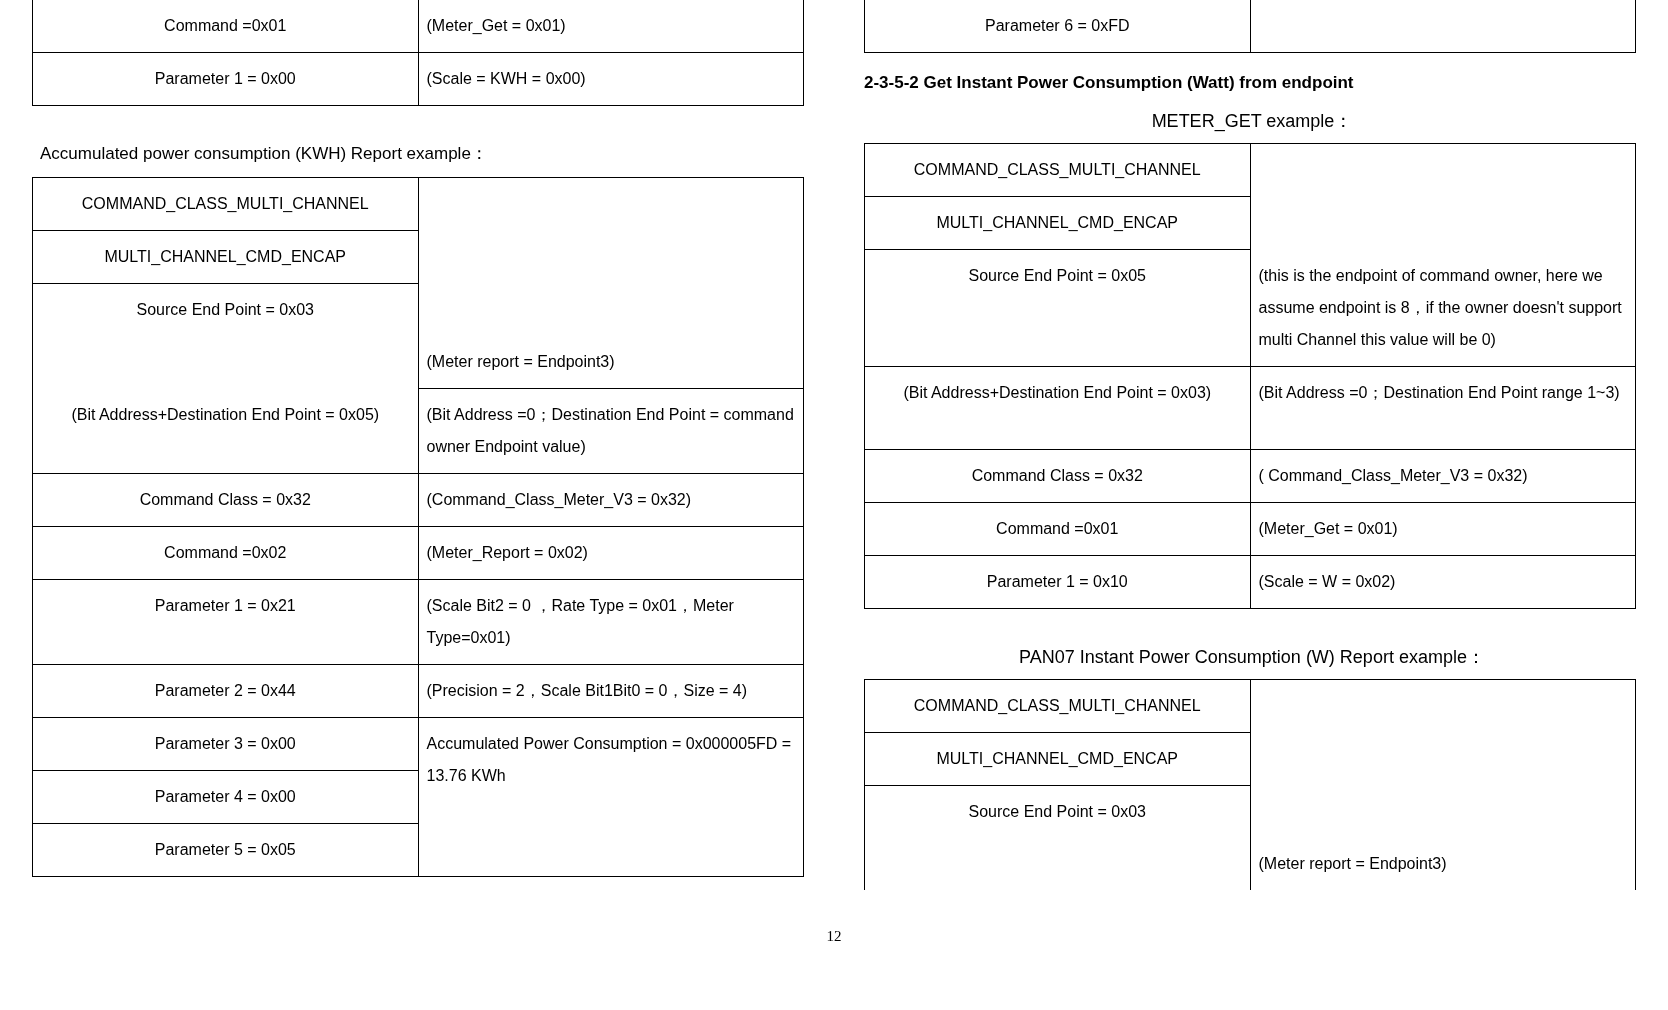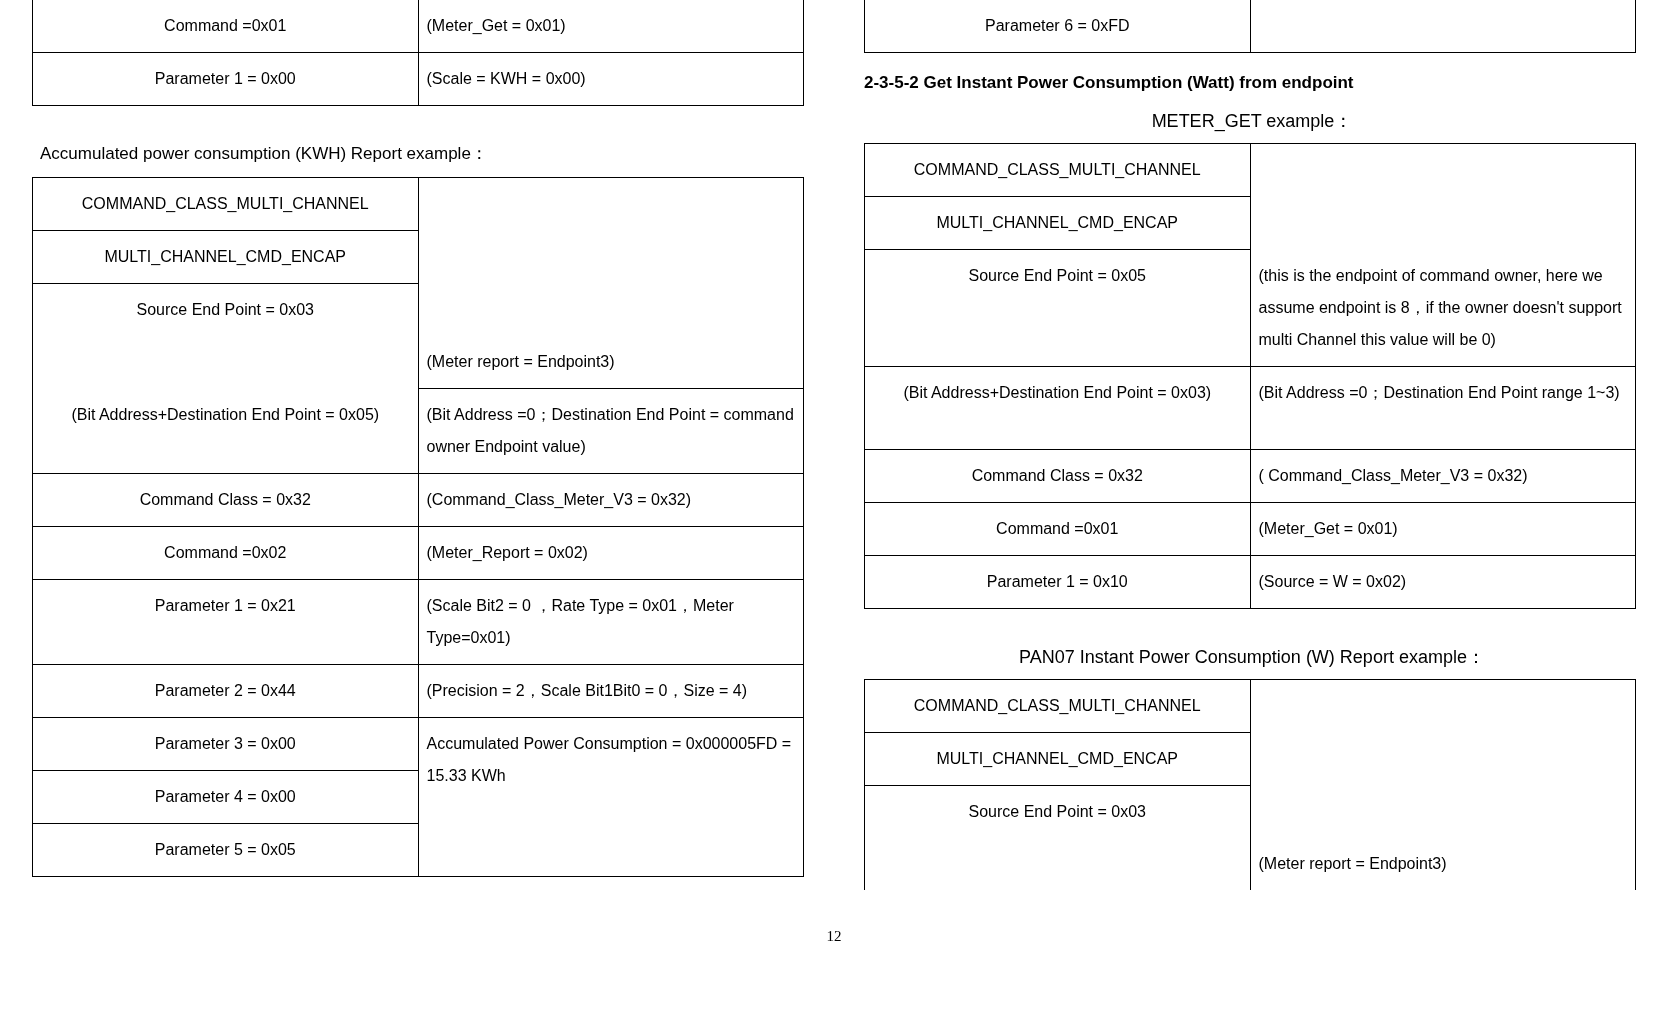--- a/index.html
+++ b/index.html
@@ -84,21 +84,21 @@
       <tr>
         <td>Parameter 1 = 0x21</td>
         <td class="right-col">(Scale Bit2 = 0 ，Rate Type = 0x01，Meter Type=0x01)</td>
       </tr>
       <tr>
         <td>Parameter 2 = 0x44</td>
         <td class="right-col">(Precision = 2，Scale Bit1Bit0 = 0，Size = 4)</td>
       </tr>
       <tr>
         <td>Parameter 3 = 0x00</td>
-        <td rowspan="3" class="right-col">Accumulated Power Consumption = 0x000005FD = 15.33 KWh</td>
+        <td rowspan="3" class="right-col">Accumulated Power Consumption = 0x000005FD = 13.76 KWh</td>
       </tr>
       <tr>
             <td>Parameter 4 = 0x00</td>
           </tr>
       <tr>
             <td>Parameter 5 = 0x05</td>
           </tr>
     </tbody>
       </table>
   </div>
@@ -136,21 +136,21 @@
       <tr>
         <td>Command Class = 0x32</td>
         <td class="right-col">( Command_Class_Meter_V3 = 0x32)</td>
       </tr>
       <tr>
         <td>Command =0x01</td>
         <td class="right-col">(Meter_Get = 0x01)</td>
       </tr>
       <tr>
         <td>Parameter 1 = 0x10</td>
-        <td class="right-col">(Source = W = 0x02)</td>
+        <td class="right-col">(Scale = W = 0x02)</td>
       </tr>
     </tbody>
       </table>
 
     <div class="subcaption" style="margin-top:36px">PAN07 Instant Power Consumption (W) Report example：</div>
 
     <table>
       <tbody>
           <tr>
         <td class="w50">COMMAND_CLASS_MULTI_CHANNEL</td>

